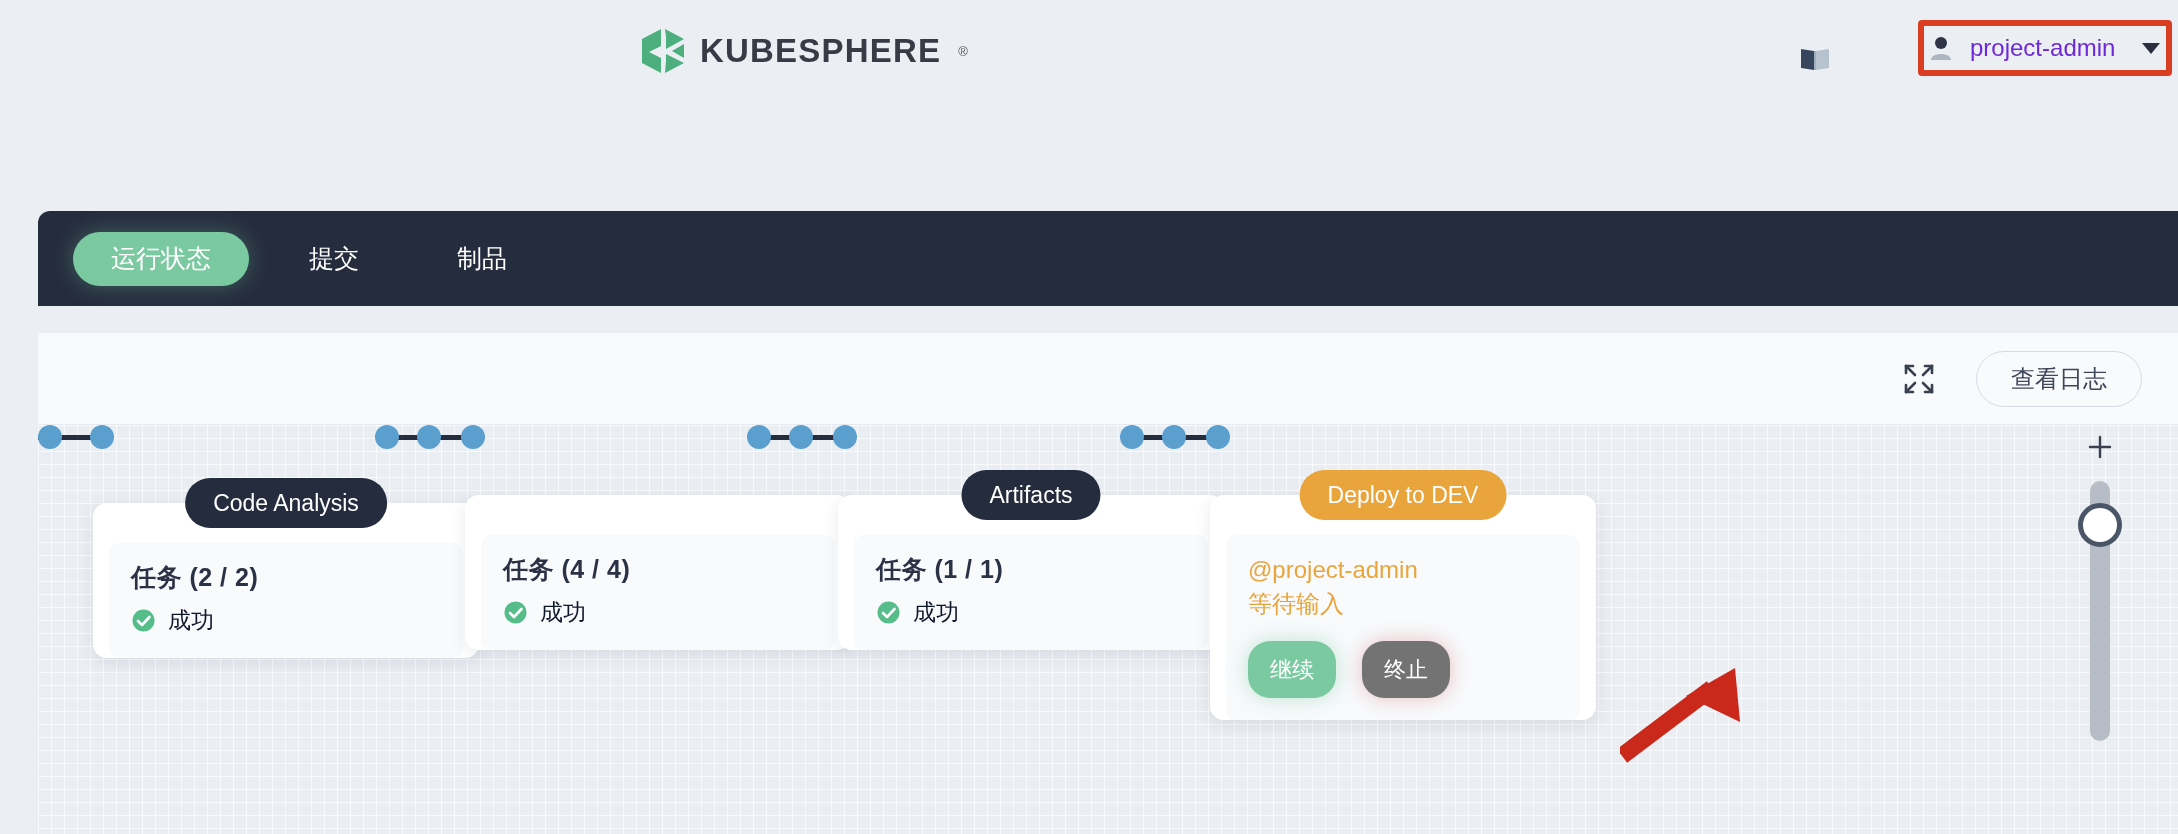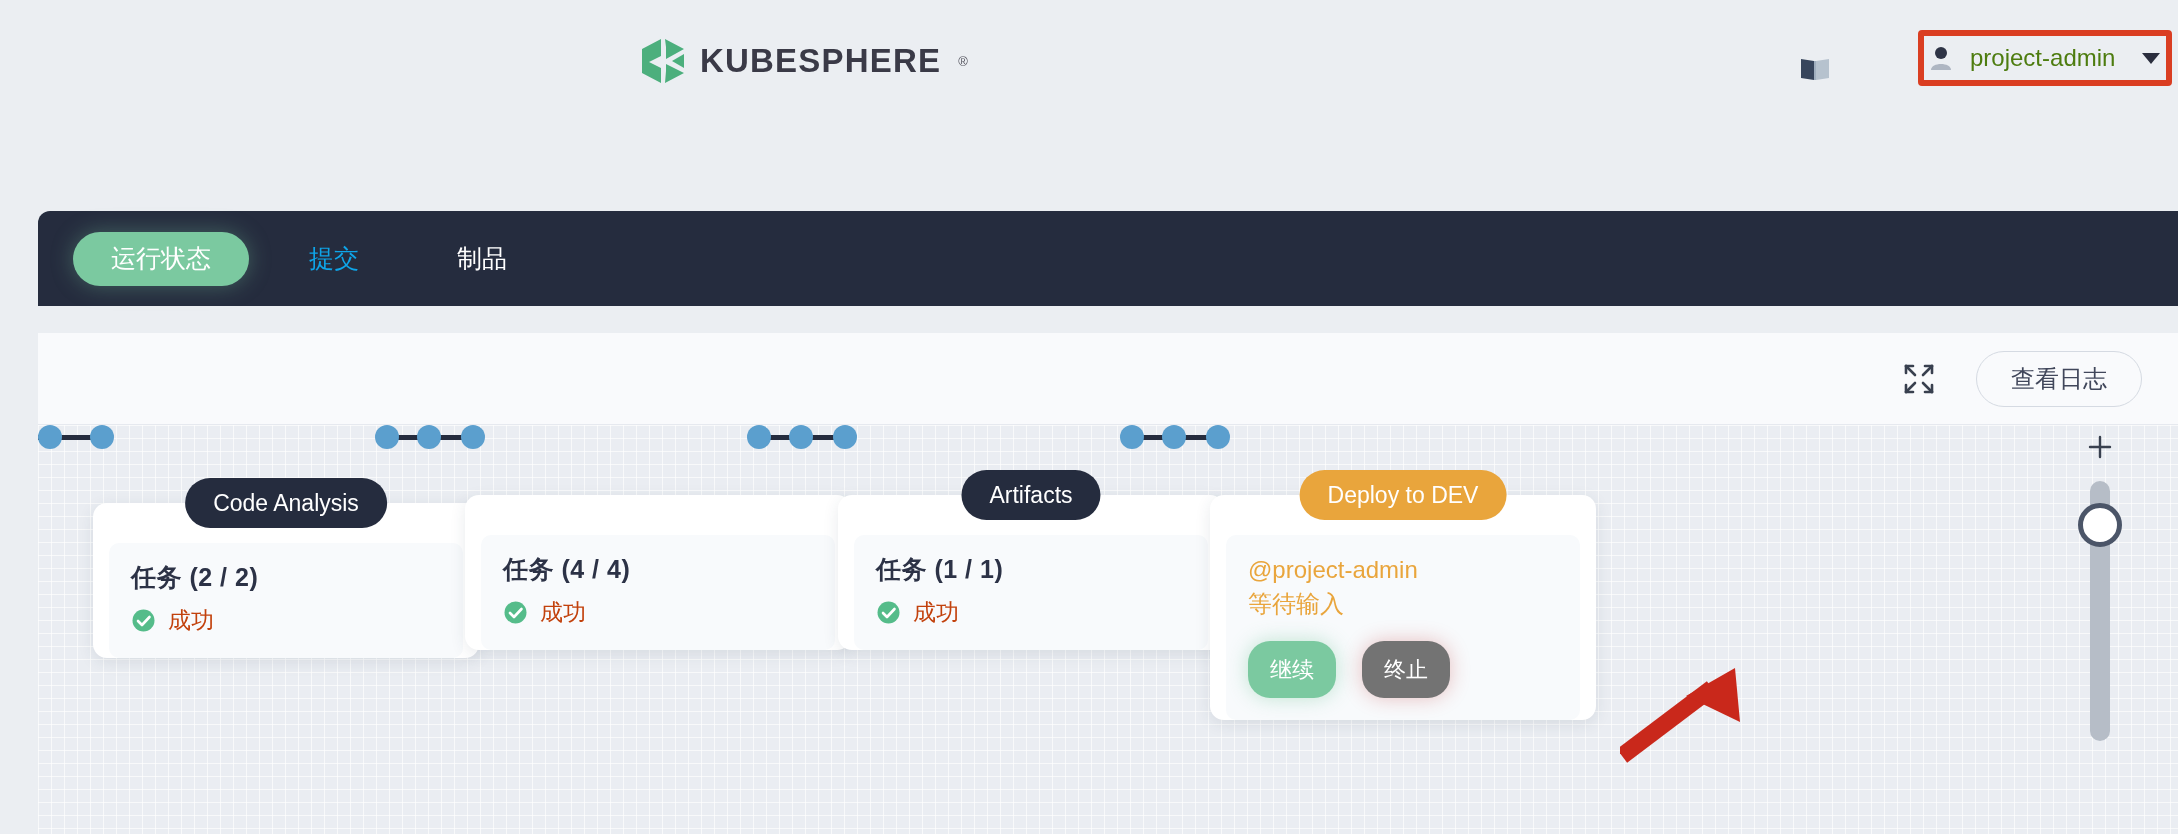--- a/index.html
+++ b/index.html
@@ -12,21 +12,20 @@
     font-family: "Liberation Sans", "DejaVu Sans", sans-serif;
   }
 
   
   .header {
     position: absolute;
     left: 0; top: 0;
     width: 2178px;
     height: 120px;
     background: #EBEEF2;
-    margin-top: 10px;
   }
 
   .logo-wrap {
     position: absolute;
     left: 640px;
     top: 28px;
     display: flex;
     align-items: center;
     gap: 14px;
   }
@@ -63,21 +62,21 @@
     width: 230px;
     height: 42px;
     display: flex;
     align-items: center;
     gap: 18px;
     cursor: pointer;
   }
   .user-avatar { width: 22px; height: 24px; position: relative; flex: none; }
   .user-name {
     font-size: 24px;
-    color: #4d7c0f;
+    color: #6d28d9;
     white-space: nowrap;
   }
   .user-caret {
     width: 0; height: 0;
     border-left: 9px solid transparent;
     border-right: 9px solid transparent;
     border-top: 11px solid #2A2E3E;
     margin-left: auto;
   }
 
@@ -115,21 +114,21 @@
     align-items: center;
     border-radius: 27px;
     cursor: pointer;
     white-space: nowrap;
   }
   .tab.active {
     background: #7BC9A0;
     color: #FFFFFF;
     box-shadow: 0 0 22px rgba(123,201,160,0.35);
   }
-  .tab.link { color: #0ea5e9; }
+  .tab.link { color: #ffffff; }
   .tab-gap { width: 22px; }
 
   
   .toolbar {
     position: absolute;
     left: 38px;
     top: 333px;
     width: 2140px;
     height: 92px;
     background: #F9FAFC;
@@ -219,21 +218,21 @@
   }
   .status-line {
     display: flex;
     align-items: center;
     gap: 12px;
     margin-top: 11px;
   }
   .check-icon { width: 25px; height: 25px; flex: none; }
   .status-text {
     font-size: 23px;
-    color: #c2410c;
+    color: #0f172a;
     white-space: nowrap;
   }
 
   .pending-text {
     font-size: 24px;
     color: #E9A53C;
     line-height: 1.42;
     white-space: nowrap;
   }
   .input-actions {

